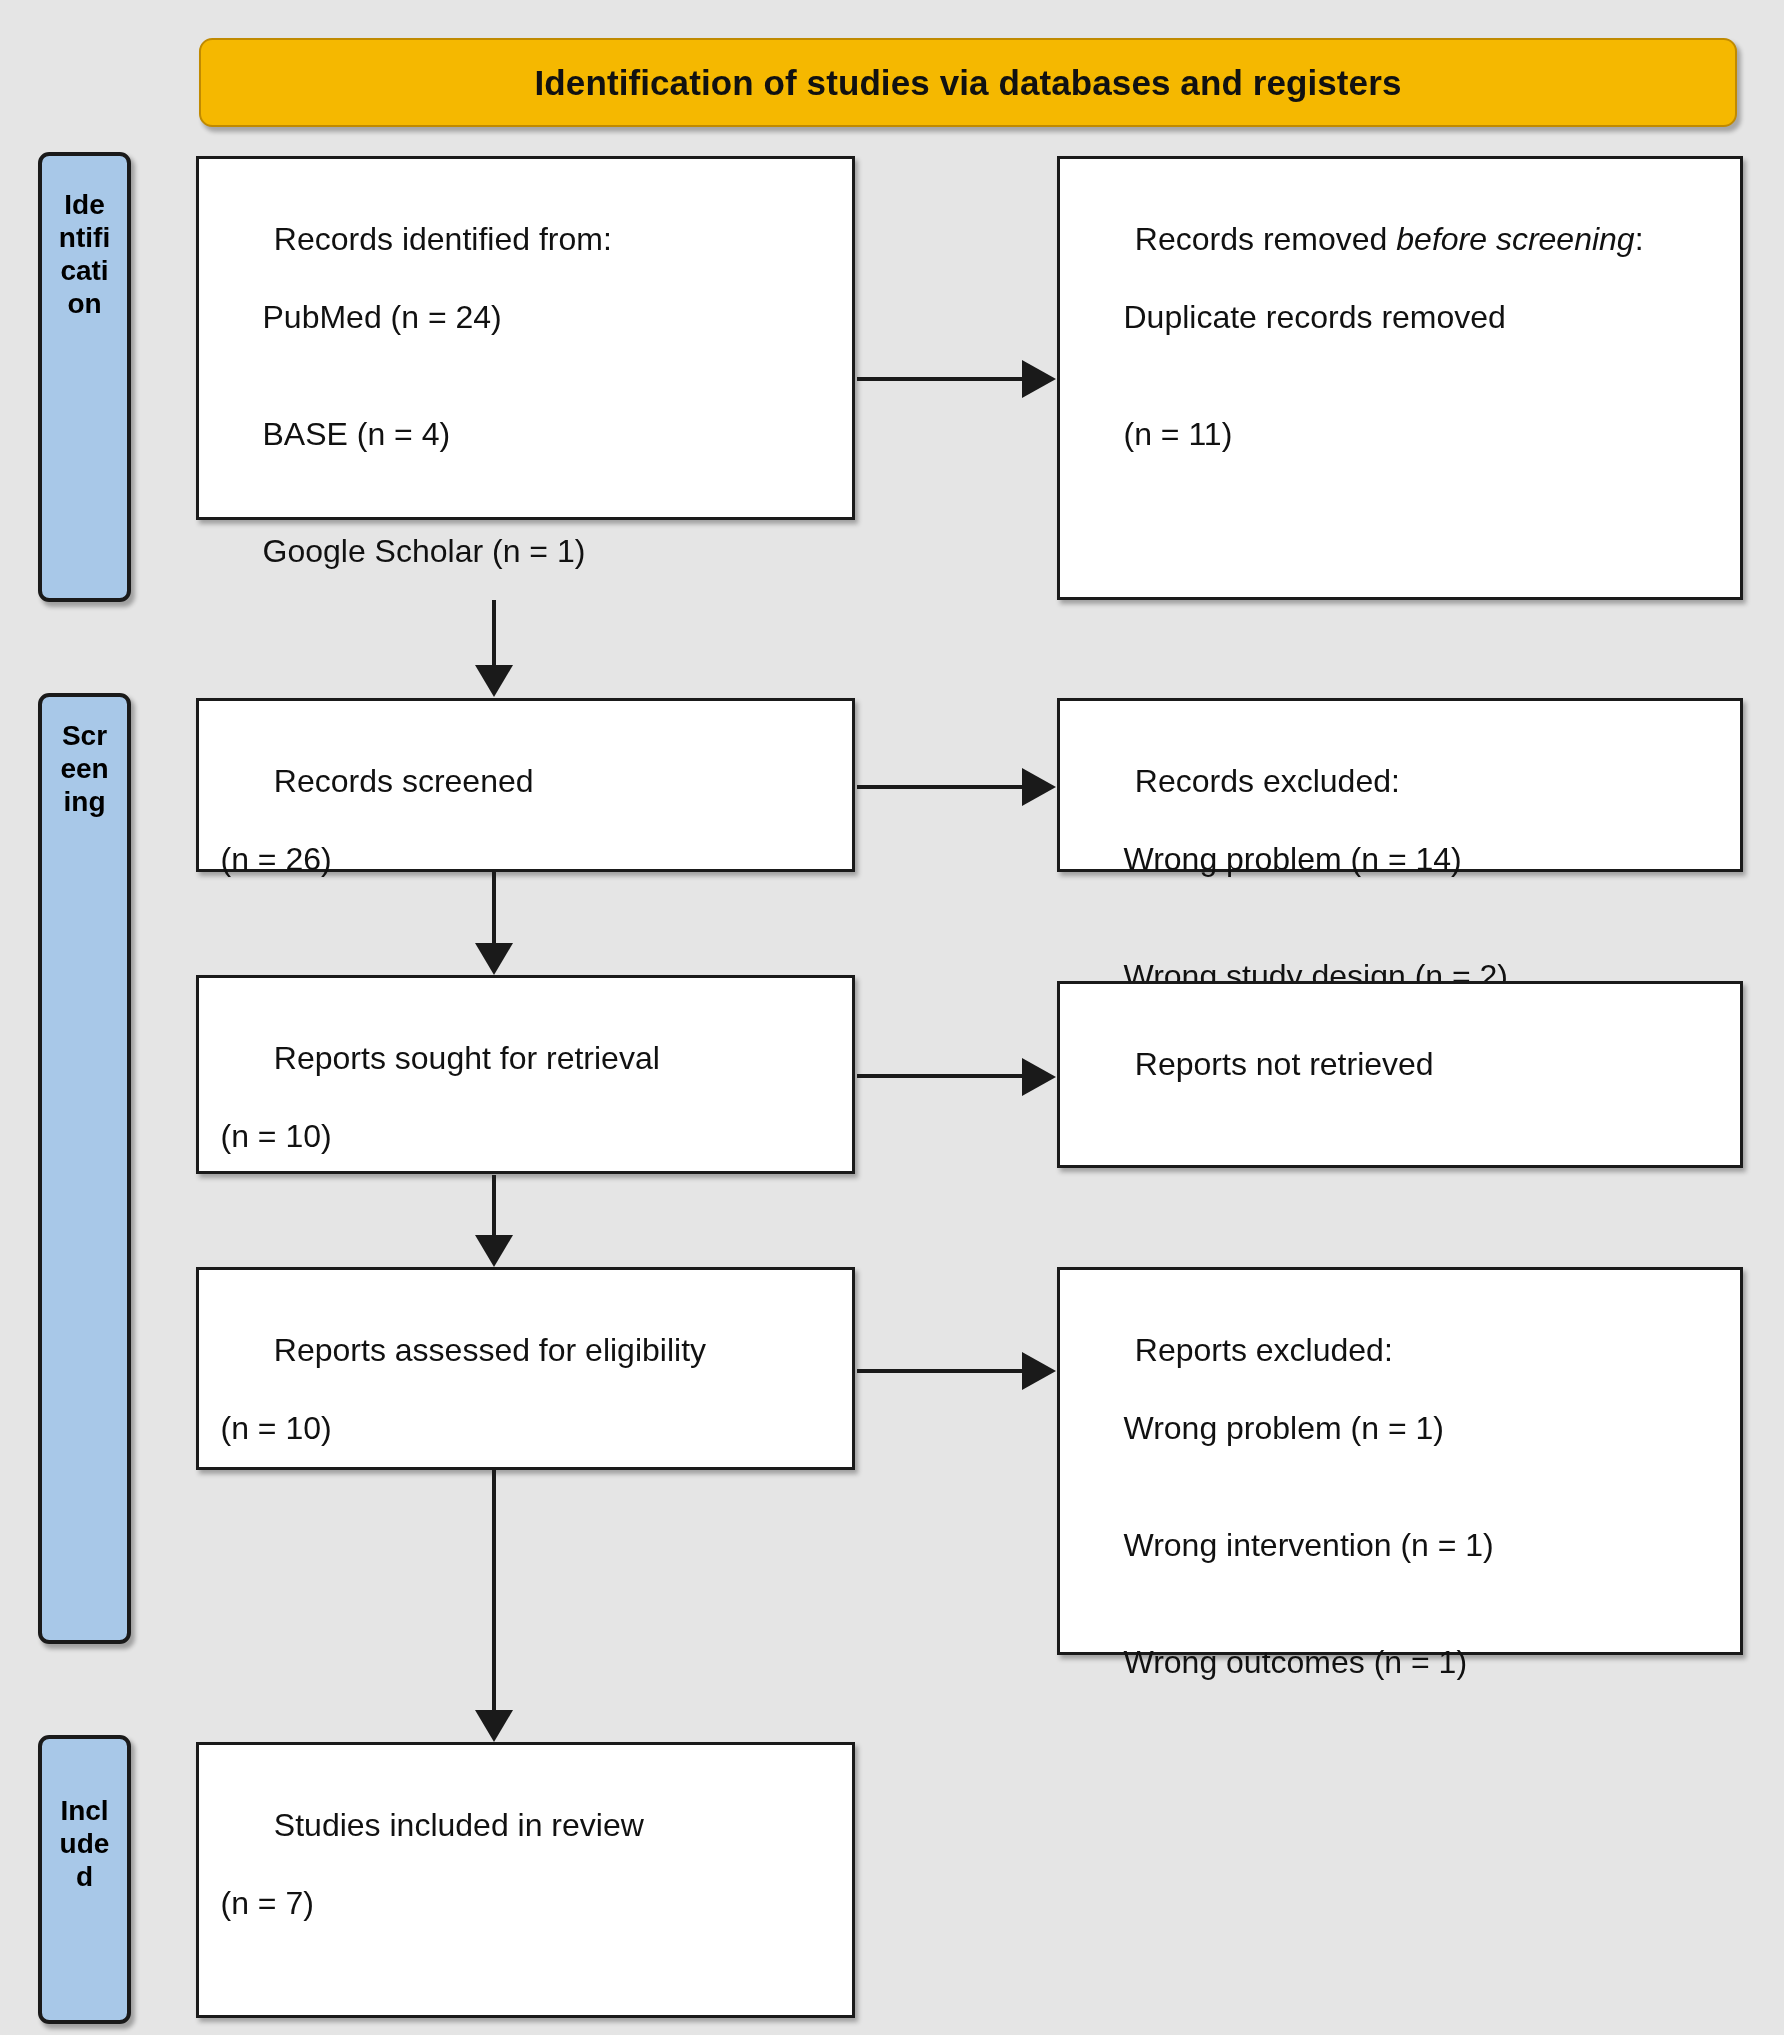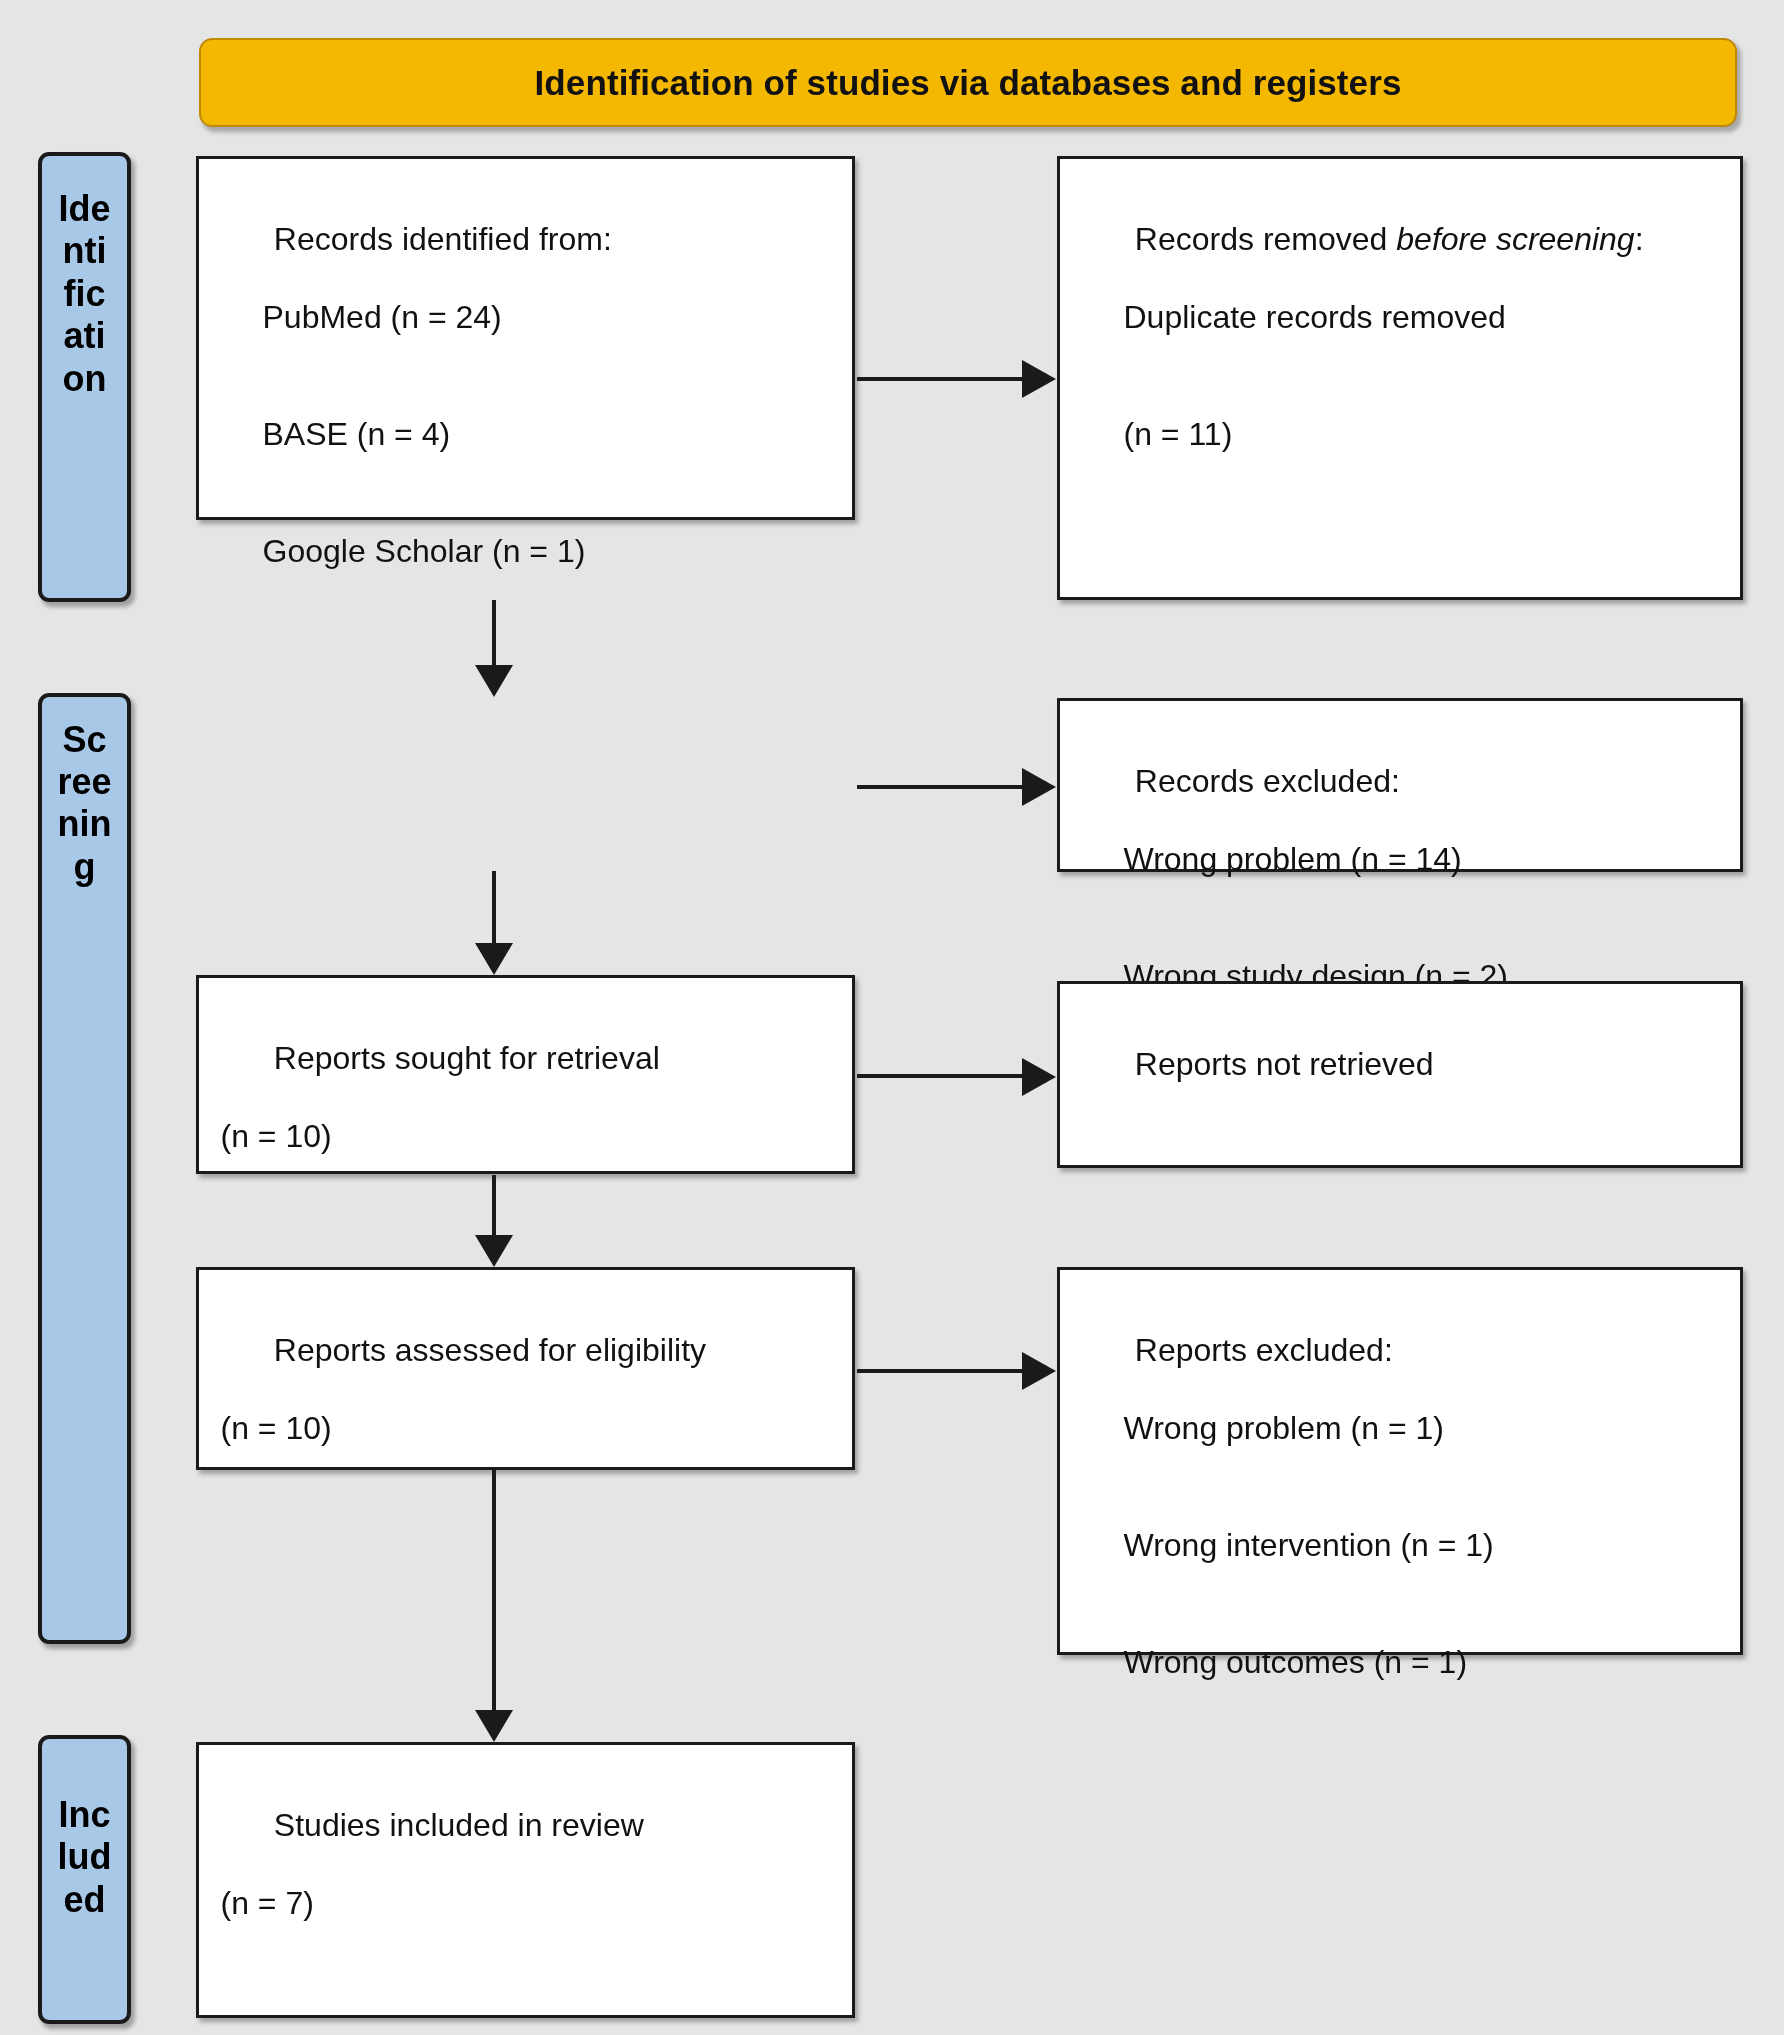--- a/index.html
+++ b/index.html
@@ -49,21 +49,21 @@
     width: 93px;
     background: #A8C8E8;
     border: 4.6px solid #1a1a1a;
     border-radius: 11.2px;
     box-sizing: border-box;
     box-shadow: 3.1px 4.1px 4.6px rgba(0,0,0,0.30);
     display: flex;
     justify-content: center;
   }
   .stage-label {
-    font-size: 36px;
+    font-size: 28px;
     font-weight: bold;
     color: #000000;
     line-height: 1.18;
     text-align: center;
     word-break: break-all;
     width: 55px;
   }
   .stage-identification { top: 152px;  height: 450px; }
   .stage-identification .stage-label { padding-top: 32px; }
   .stage-screening     { top: 693px; height: 951px; }
@@ -179,20 +179,26 @@
   </div>
 
   <div class="box box-r1">
     <div class="box-text">
       <span>Records removed </span><span class="it">before screening</span><span>:</span>
       <span class="ind">Duplicate records removed</span>
       <span class="ind">(n = 11)</span>
     </div>
   </div>
 
+  <div class="box box-l2">
+    <div class="box-text">
+      <span>Records screened</span>
+      <span class="ind" style="padding-left:0">(n = 26)</span>
+    </div>
+  </div>
 
   <div class="box box-r2">
     <div class="box-text">
       <span>Records excluded:</span>
       <span class="ind">Wrong problem (n = 14)</span>
       <span class="ind">Wrong study design (n = 2)</span>
     </div>
   </div>
 
   <div class="box box-l3">

